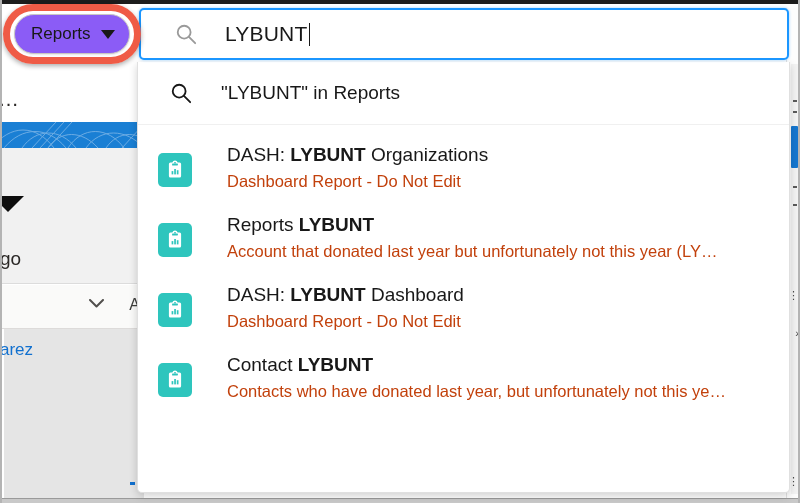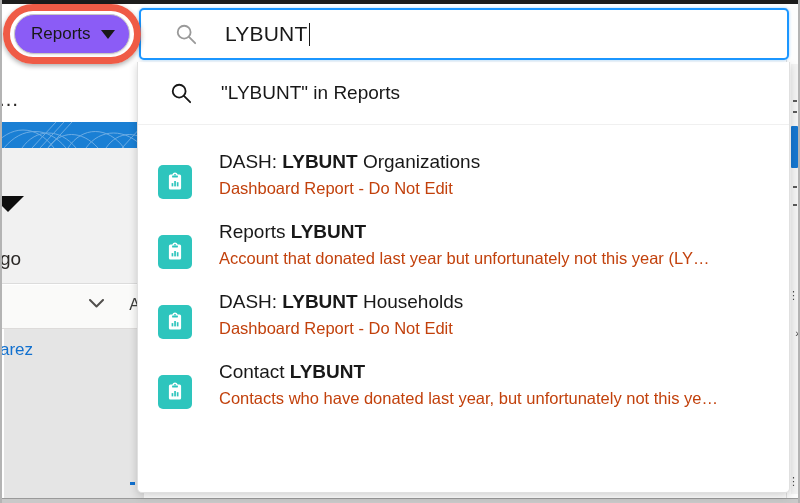--- a/index.html
+++ b/index.html
@@ -303,23 +303,24 @@
     height: 1px;
     background: #f0f0f0;
     margin: 0;
   }
 
   
   .result-list { padding-top: 4px; }
 
   .result-item {
     display: flex;
-    align-items: flex-end;
+    align-items: center;
     height: 70px;
     padding: 0 16px 0 18px;
+    gap: 8px;
   }
 
   .r-icon {
     flex: 0 0 34px;
     width: 34px; height: 34px;
     margin-top: 12px;
     margin-left: 2px;
     background: #2ec5bd;
     border-radius: 5px;
     display: flex;
@@ -473,21 +474,21 @@
         <div class="result-item">
           <span class="r-icon">
             <svg width="20" height="20" viewBox="0 0 20 20" xmlns="http://www.w3.org/2000/svg">
               <path fill="#ffffff" d="M14.6 2.4h-1.9a2.9 2.9 0 0 0-5.4 0H5.4A1.5 1.5 0 0 0 3.9 3.9v12.2a1.5 1.5 0 0 0 1.5 1.5h9.2a1.5 1.5 0 0 0 1.5-1.5V3.9a1.5 1.5 0 0 0-1.5-1.5zM10 1.9a1 1 0 1 1 0 2 1 1 0 0 1 0-2zM7.6 3.5h4.8c.3 0 .5.2.5.5v.9c0 .3-.2.5-.5.5H7.6a.5.5 0 0 1-.5-.5V4c0-.3.2-.5.5-.5z"></path>
               <rect x="6.6" y="11.1" width="1.7" height="3.3" fill="#2ec5bd"></rect>
               <rect x="9.2" y="9.0" width="1.7" height="5.4" fill="#2ec5bd"></rect>
               <rect x="11.8" y="10.2" width="1.7" height="4.2" fill="#2ec5bd"></rect>
             </svg>
           </span>
           <div class="r-text">
-            <div class="r-title"><span>DASH: </span><b>LYBUNT</b><span> Households</span></div>
+            <div class="r-title"><span>DASH: </span><b>LYBUNT</b><span> Dashboard</span></div>
             <div class="r-sub">Dashboard Report - Do Not Edit</div>
           </div>
         </div>
         <div class="result-item">
           <span class="r-icon">
             <svg width="20" height="20" viewBox="0 0 20 20" xmlns="http://www.w3.org/2000/svg">
               <path fill="#ffffff" d="M14.6 2.4h-1.9a2.9 2.9 0 0 0-5.4 0H5.4A1.5 1.5 0 0 0 3.9 3.9v12.2a1.5 1.5 0 0 0 1.5 1.5h9.2a1.5 1.5 0 0 0 1.5-1.5V3.9a1.5 1.5 0 0 0-1.5-1.5zM10 1.9a1 1 0 1 1 0 2 1 1 0 0 1 0-2zM7.6 3.5h4.8c.3 0 .5.2.5.5v.9c0 .3-.2.5-.5.5H7.6a.5.5 0 0 1-.5-.5V4c0-.3.2-.5.5-.5z"></path>
               <rect x="6.6" y="11.1" width="1.7" height="3.3" fill="#2ec5bd"></rect>
               <rect x="9.2" y="9.0" width="1.7" height="5.4" fill="#2ec5bd"></rect>
               <rect x="11.8" y="10.2" width="1.7" height="4.2" fill="#2ec5bd"></rect>

